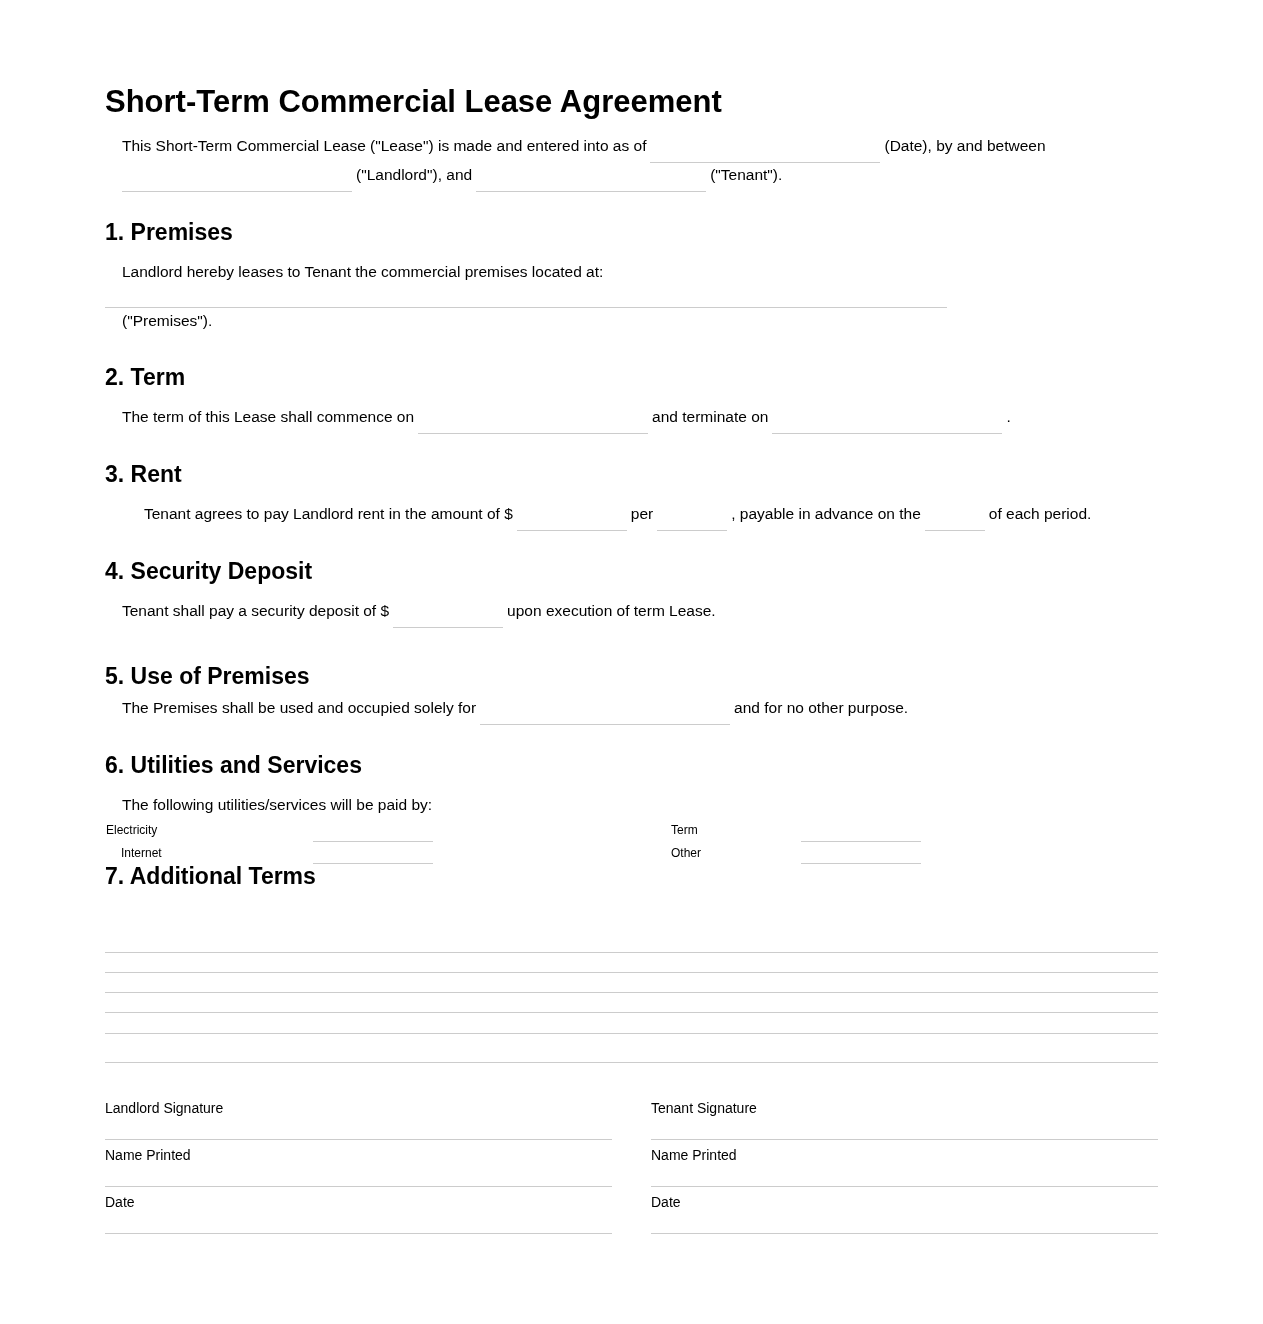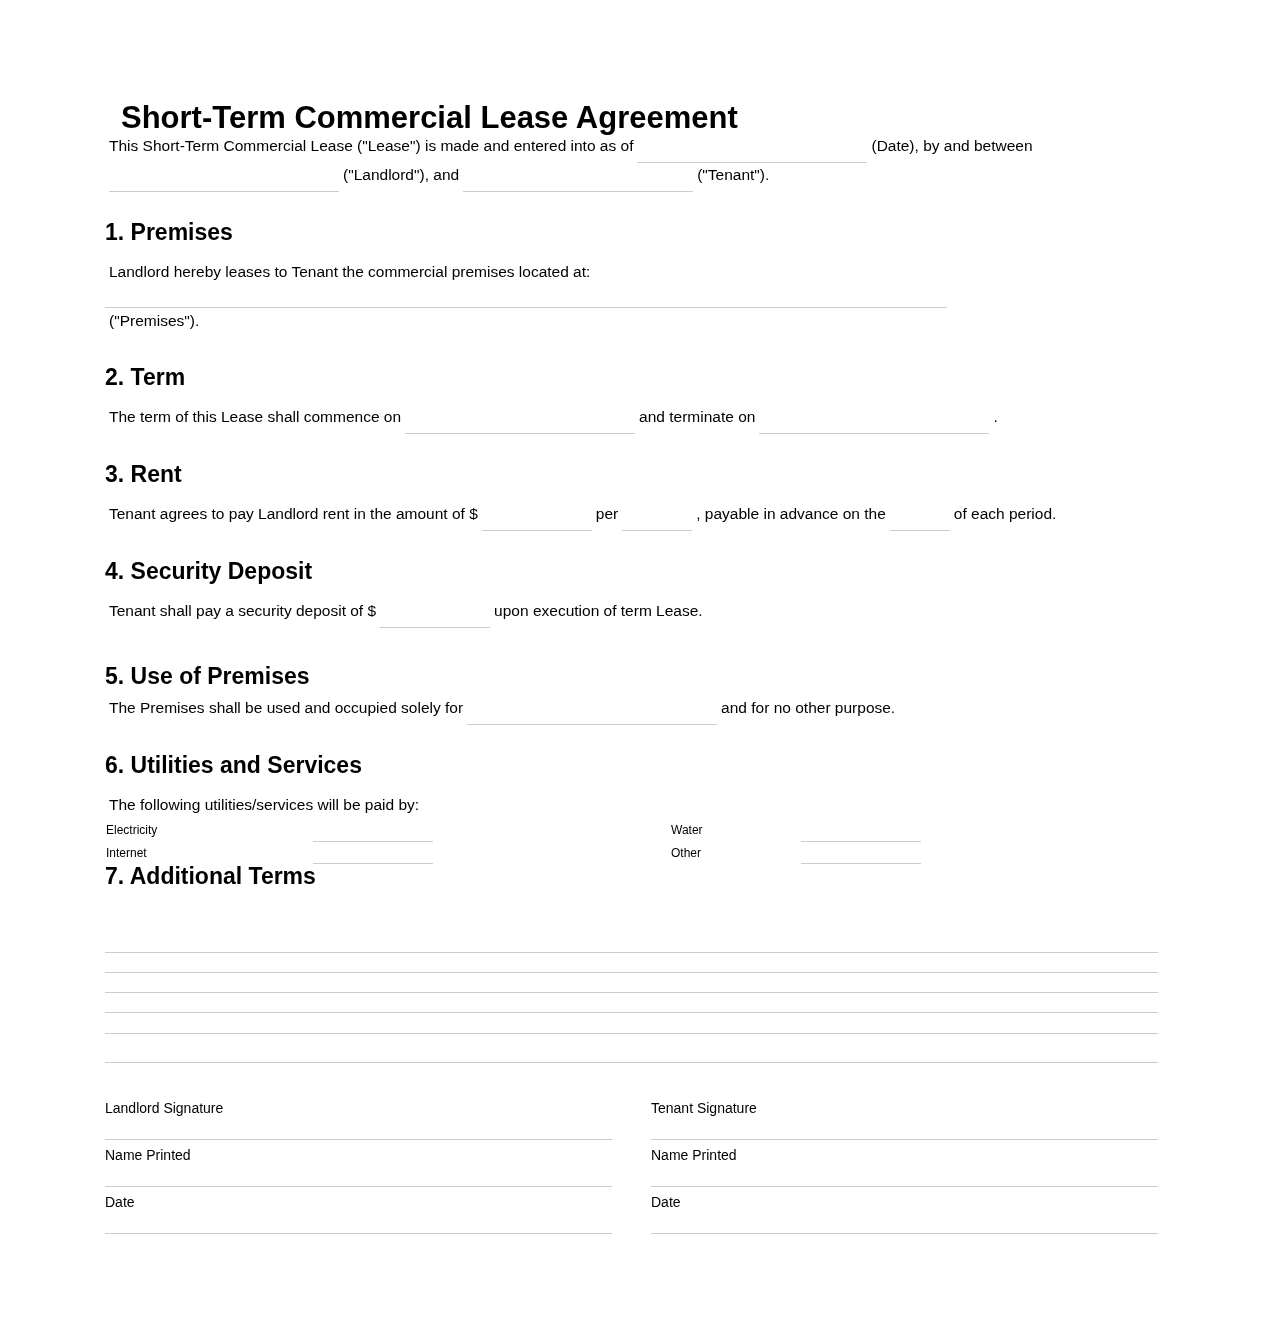--- a/index.html
+++ b/index.html
@@ -3,30 +3,30 @@
 <meta charset="utf-8">
 <style>
   html, body { margin: 0; padding: 0; background: #ffffff; }
   body {
     width: 1263px; height: 1324px; position: relative;
     font-family: "Liberation Sans", sans-serif; color: #000;
   }
   .doc { position: absolute; left: 105px; top: 80px; width: 1053px; }
   h1 {
     font-family: "Liberation Sans", sans-serif;
-    font-size: 31px; font-weight: bold; margin: 16px; line-height: 44px;
+    font-size: 31px; font-weight: bold; margin: 0; line-height: 44px;
     position: absolute; left: 0; top: 0; white-space: nowrap;
   }
   h2 {
     font-family: "Liberation Sans", sans-serif;
     font-size: 23px; font-weight: bold; margin: 0; line-height: 30px;
     position: absolute; left: 0; white-space: nowrap;
   }
   .p {
-    position: absolute; left: 4px; font-size: 15.5px; line-height: 20px;
+    position: absolute; left: 17px; font-size: 15.5px; line-height: 20px;
     white-space: nowrap;
   }
   .blank {
     display: inline-block; border: none; border-bottom: 1px solid #cccccc;
     background: transparent; height: 20px; vertical-align: -6px;
     padding: 0; margin: 0 4px; outline: none;
     font-family: "Liberation Sans", sans-serif; font-size: 15px;
   }
   .util-label { position: absolute; font-size: 12px; line-height: 20px; }
   .util-input {
@@ -65,43 +65,43 @@
   <div class="p" style="top:182px;">Landlord hereby leases to Tenant the commercial premises located at:</div>
   <input class="blank" style="position: absolute; left: 0px; top: 207px; width: 842px; margin: 0px;" value="">
   <div class="p" style="top:231px;">("Premises").</div>
 
   <h2 style="top:282px;">2. Term</h2>
   <div class="p" style="top:327px;">
     <span>The term of this Lease shall commence on</span><input class="blank" style="width: 230px;" value=""><span>and terminate on</span><input class="blank" style="width: 230px;" value=""><span>.</span>
   </div>
 
   <h2 style="top:379px;">3. Rent</h2>
-  <div class="p" style="top:424px;">
+  <div class="p" style="top:424px;margin-left:22px;">
     <span>Tenant agrees to pay Landlord rent in the amount of $</span><input class="blank" style="width: 110px;" value=""><span>per</span><input class="blank" style="width: 70px;" value=""><span>, payable in advance on the</span><input class="blank" style="width: 60px;" value=""><span>of each period.</span>
   </div>
 
   <h2 style="top:476px;">4. Security Deposit</h2>
   <div class="p" style="top:521px;">
     <span>Tenant shall pay a security deposit of $</span><input class="blank" style="width: 110px;" value=""><span>upon execution of term Lease.</span>
   </div>
 
   <h2 style="top:573px;margin-top:8px;">5. Use of Premises</h2>
   <div class="p" style="top:618px;">
     <span>The Premises shall be used and occupied solely for</span><input class="blank" style="width: 250px;" value=""><span>and for no other purpose.</span>
   </div>
 
   <h2 style="top:670px;">6. Utilities and Services</h2>
   <div class="p" style="top:715px;">The following utilities/services will be paid by:</div>
 
   <div class="util-label" style="left:1px; top:740px;">Electricity</div>
   <input class="util-input" style="left: 208px; top: 743px;" value="">
-  <div class="util-label" style="left:566px; top:740px;">Water</div>
+  <div class="util-label" style="left:566px; top:740px;">Term</div>
   <input class="util-input" style="left: 696px; top: 743px;" value="">
 
-  <div class="util-label" style="left:1px; top:763px;">Internet</div>
+  <div class="util-label" style="left:16px; top:763px;">Internet</div>
   <input class="util-input" style="left: 208px; top: 765px;" value="">
   <div class="util-label" style="left:566px; top:763px;text-align:center;">Other</div>
   <input class="util-input" style="left: 696px; top: 765px;" value="">
 
   <h2 style="top:781px;">7. Additional Terms</h2>
   <div class="terms">
     <div class="rule" style="top:12px;"></div>
     <div class="rule" style="top:32px;"></div>
     <div class="rule" style="top:52px;"></div>
     <div class="rule" style="top:72px;"></div>

